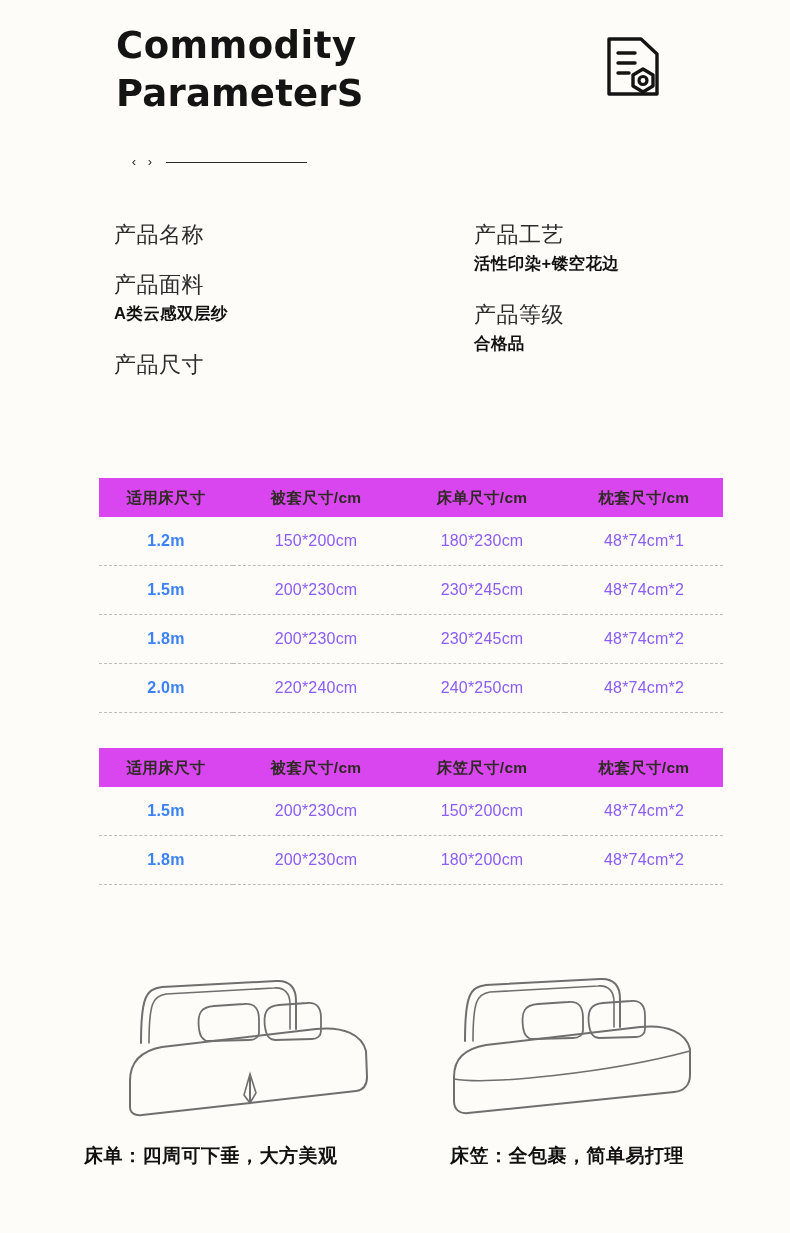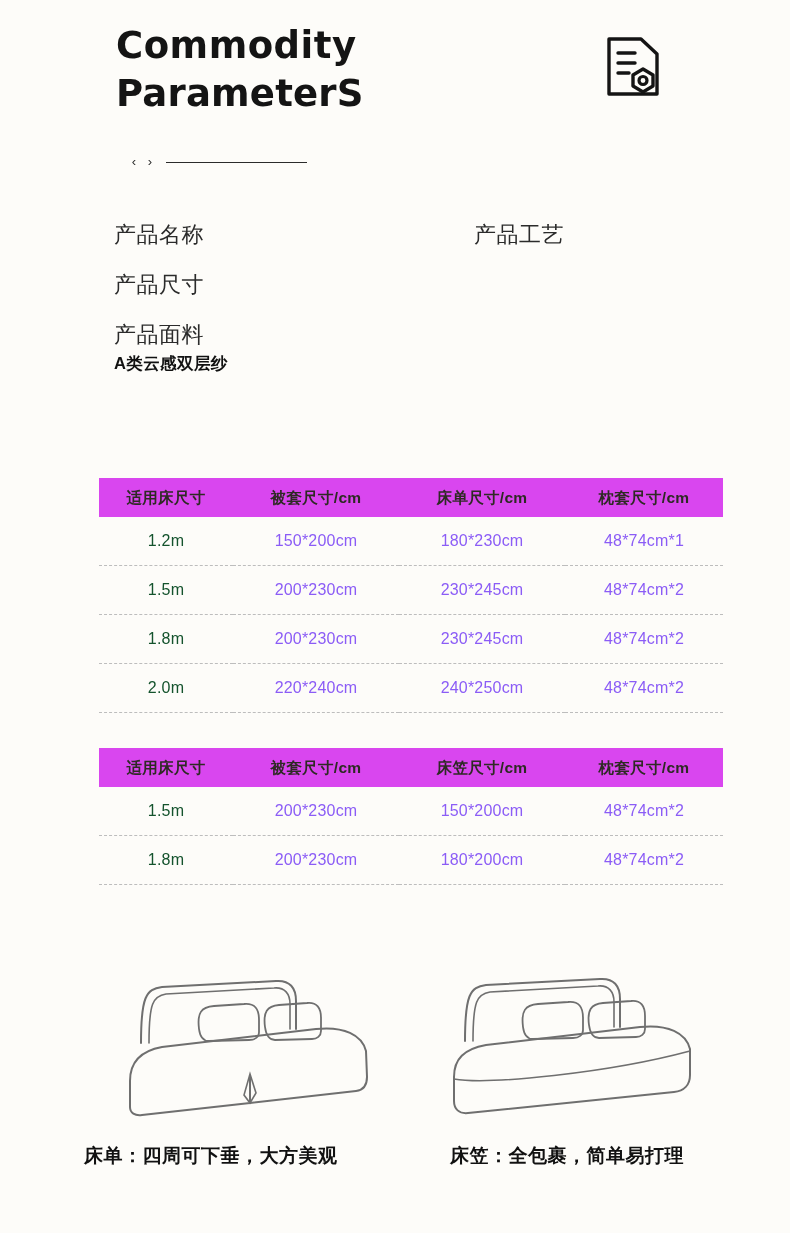--- a/index.html
+++ b/index.html
@@ -150,21 +150,21 @@
     color: #8b5cf6;
     height: 48px;
     text-align: center;
     border-bottom: 1px dashed #bdbdbd;
     padding: 0;
     letter-spacing: 0.2px;
   }
   table.spec-table tbody tr:last-child td {
     border-bottom: 1px dashed #bdbdbd;
   }
-  table.spec-table tbody td.first-cell { color: #14532d; }
+  table.spec-table tbody td.first-cell { color: #3b82f6; font-weight: bold; }
 
   
   .illustrations {
     position: absolute;
     left: 0;
     top: 955px;
     width: 790px;
     height: 200px;
   }
   .bed-fig {
@@ -220,31 +220,36 @@
       <div class="nav-rule"></div>
     </div>
   </div>
 
   <div class="specs">
     <div class="spec-col-left">
       <div class="spec-group">
         <div class="spec-label">产品名称</div>
       </div>
       <div class="spec-group">
-        <div class="spec-label">产品尺寸</div>
-      </div>
-      <div class="spec-group">
         <div class="spec-label">产品面料</div>
         <div class="spec-value">A类云感双层纱</div>
       </div>
+      <div class="spec-group">
+        <div class="spec-label">产品尺寸</div>
+      </div>
     </div>
 
     <div class="spec-col-right">
       <div class="spec-group">
         <div class="spec-label">产品工艺</div>
+        <div class="spec-value">活性印染+镂空花边</div>
+      </div>
+      <div class="spec-group">
+        <div class="spec-label">产品等级</div>
+        <div class="spec-value">合格品</div>
       </div>
     </div>
   </div>
 
   <div class="table-wrap t1">
     <table class="spec-table">
       <thead>
         <tr>
           <th class="col-0">适用床尺寸</th>
           <th class="col-1">被套尺寸/cm</th>

